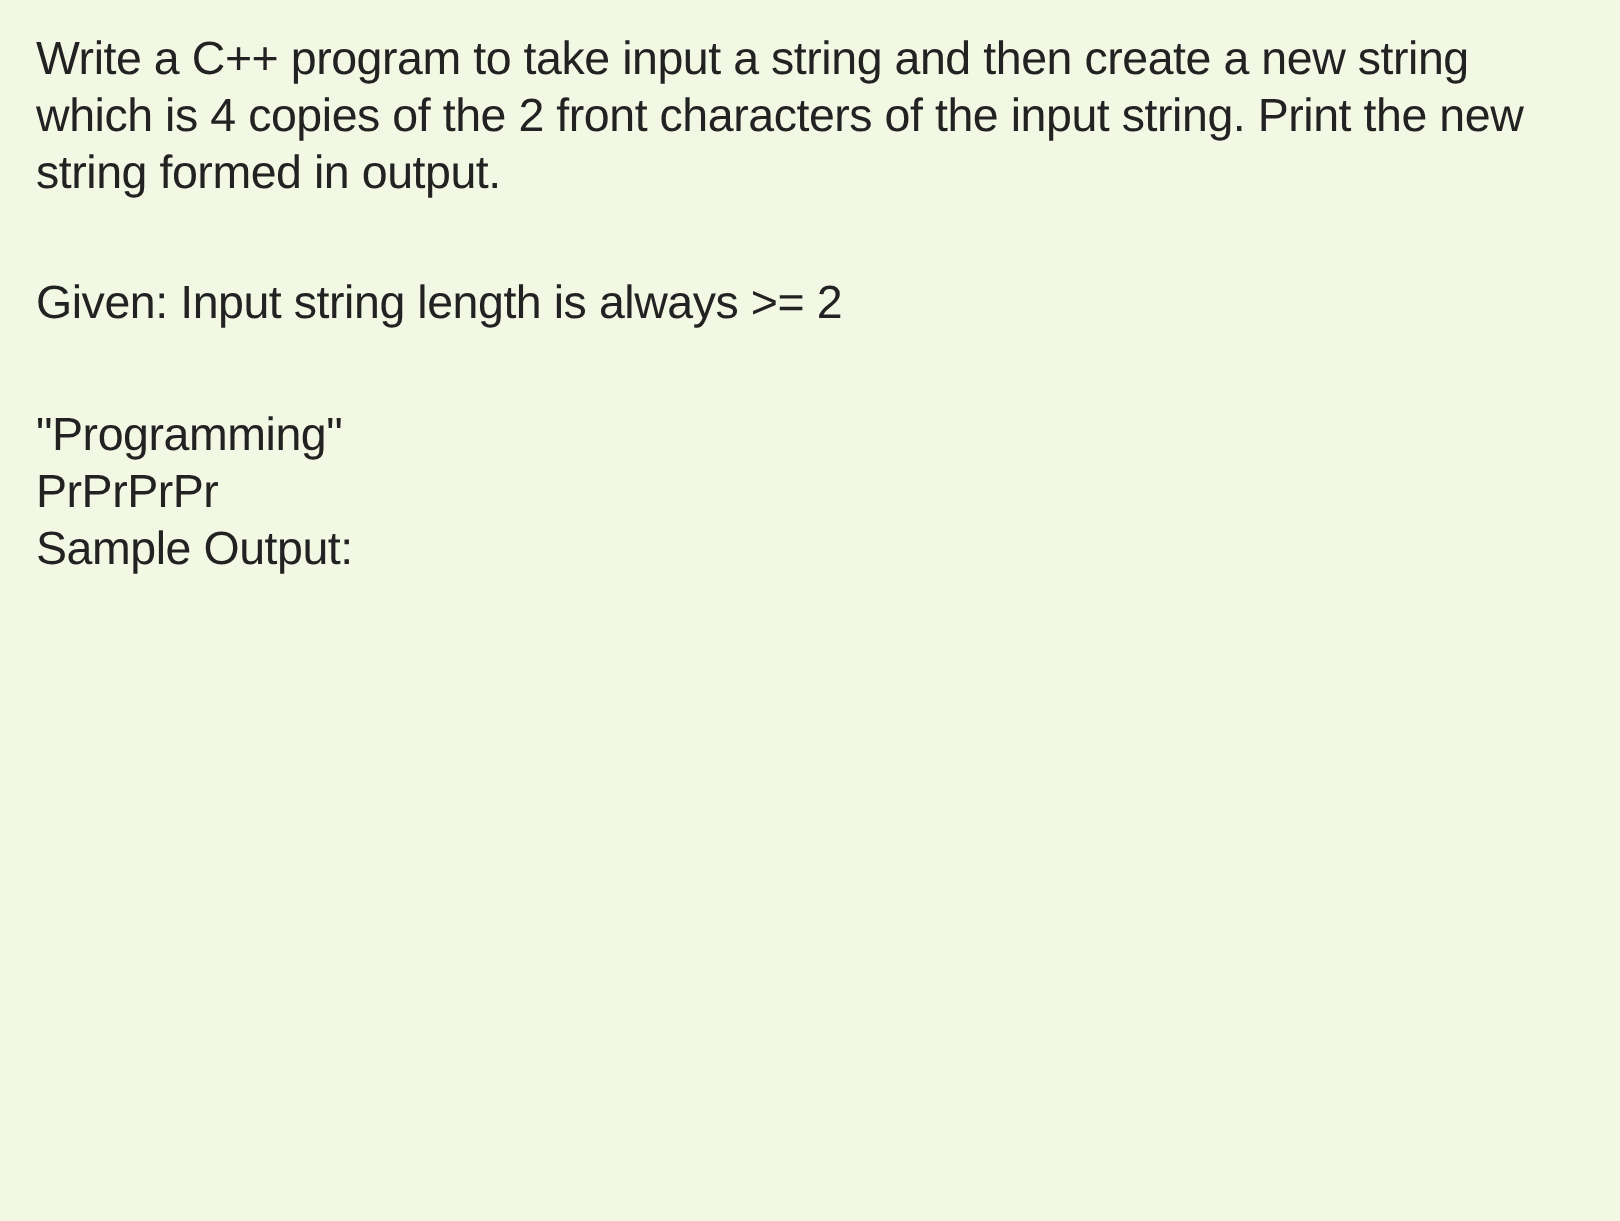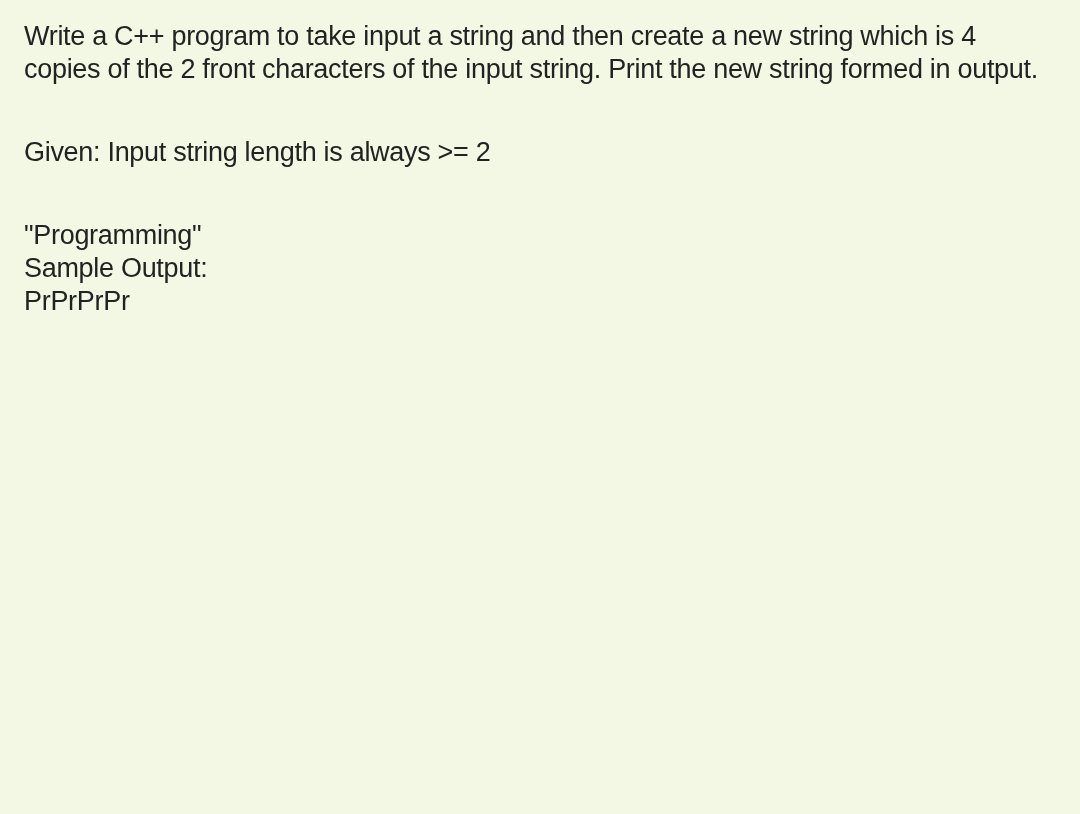--- a/index.html
+++ b/index.html
@@ -9,21 +9,21 @@
     }
     body {
       width: 1080px;
       height: 814px;
       background-color: #f2f8e3;
       font-family: Arial, Helvetica, sans-serif;
       color: #222222;
       padding: 20px 24px;
     }
     .paragraph {
-      font-size: 27px;
+      font-size: 31px;
       line-height: 1.22;
       letter-spacing: -0.3px;
       margin-bottom: 50px;
     }
     .paragraph:last-child {
       margin-bottom: 0;
     }
     .line {
       display: block;
     }
@@ -34,15 +34,15 @@
 <div class="paragraph">
   <span>Write a C++ program to take input a string and then create a new string which is 4 copies of the 2 front characters of the input string. Print the new string formed in output.</span>
 </div>
 
 <div class="paragraph">
   <span>Given: Input string length is always &gt;= 2</span>
 </div>
 
 <div class="paragraph">
   <span class="line">"Programming"</span>
+  <span class="line">PrPrPrPr</span>
   <span class="line">Sample Output:</span>
-  <span class="line">PrPrPrPr</span>
 </div>
 
 </body></html>

